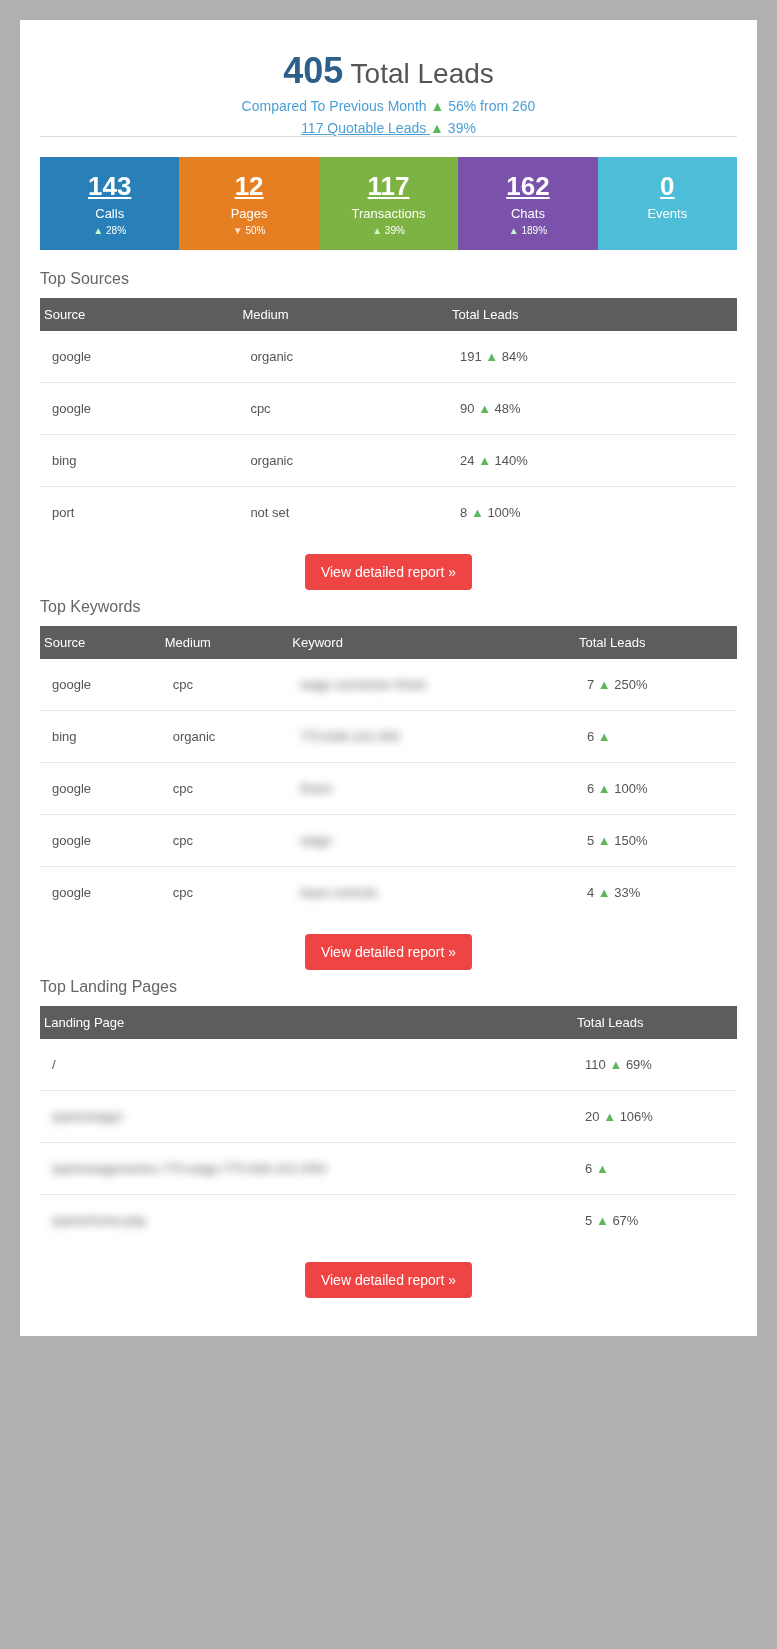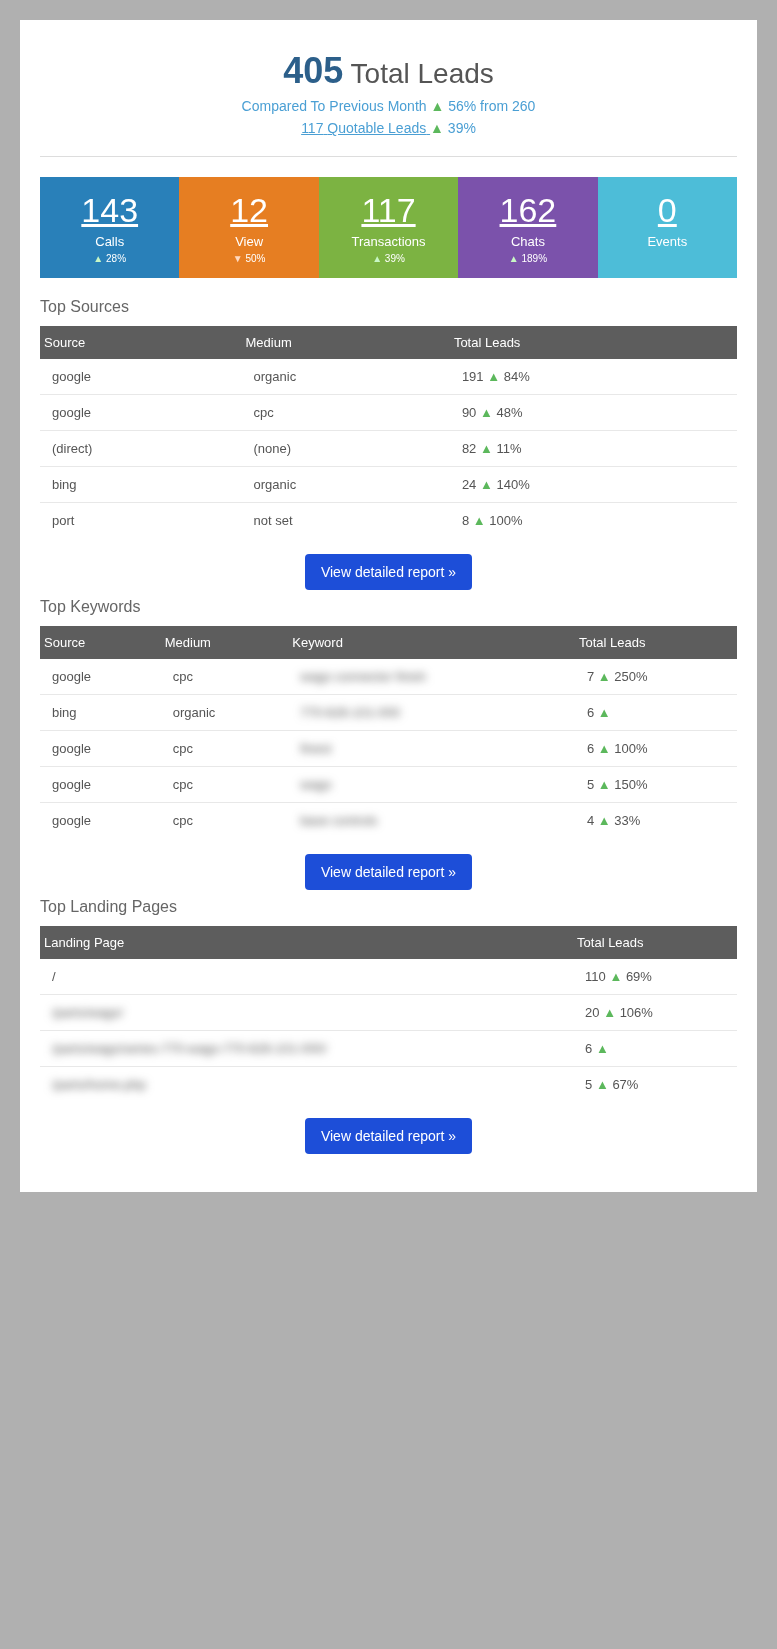--- a/index.html
+++ b/index.html
@@ -12,21 +12,20 @@
     }
     .page {
       background: #fff;
       width: 737px;
       padding: 30px 20px 30px 20px;
     }
 
     
     .header {
       text-align: center;
-      padding-bottom: 20px;
       border-bottom: 1px solid #ddd;
     }
     .total-leads-line {
       font-size: 28px;
       color: #555;
       font-weight: normal;
     }
     .total-leads-line strong {
       font-size: 36px;
       color: #2c5f8a;
@@ -63,22 +62,22 @@
       padding: 14px 8px;
       text-align: center;
       color: #fff;
     }
     .tile-blue { background: #2980b9; }
     .tile-orange { background: #e67e22; }
     .tile-green { background: #7cb342; }
     .tile-purple { background: #7b52ab; }
     .tile-cyan { background: #4dbdd8; }
     .tile-number {
-      font-size: 34px;
-      font-weight: normal;
+      font-size: 26px;
+      font-weight: bold;
       text-decoration: underline;
       cursor: pointer;
     }
     .tile-label {
       font-size: 13px;
       margin-top: 4px;
     }
     .tile-change {
       font-size: 10px;
       margin-top: 4px;
@@ -111,37 +110,37 @@
       text-align: left;
       font-weight: normal;
     }
     table tbody tr {
       border-bottom: 1px solid #e8e8e8;
     }
     table tbody tr:last-child {
       border-bottom: none;
     }
     table tbody td {
-      padding: 10px 12px;
+      padding: 18px 12px;
       color: #555;
     }
     .up-val { color: #5cb85c; }
     .blurred {
       filter: blur(4px);
       user-select: none;
     }
 
     
     .btn-container {
       text-align: center;
       margin-top: 16px;
       margin-bottom: 8px;
     }
     .btn-view {
-      background: #1d4ed8;
+      background: #ef4444;
       color: #fff;
       border: none;
       padding: 10px 16px;
       font-size: 14px;
       border-radius: 4px;
       cursor: pointer;
     }
     .btn-view::after {
       content: ' »';
     }
@@ -172,21 +171,21 @@
   </div>
 
   <div class="tiles">
     <div class="tile tile-blue">
       <div class="tile-number">143</div>
       <div class="tile-label">Calls</div>
       <div class="tile-change"><span class="arrow-up">▲</span> 28%</div>
     </div>
     <div class="tile tile-orange">
       <div class="tile-number">12</div>
-      <div class="tile-label">View</div>
+      <div class="tile-label">Pages</div>
       <div class="tile-change"><span class="arrow-down">▼</span> 50%</div>
     </div>
     <div class="tile tile-green">
       <div class="tile-number">117</div>
       <div class="tile-label">Transactions</div>
       <div class="tile-change"><span class="arrow-up">▲</span> 39%</div>
     </div>
     <div class="tile tile-purple">
       <div class="tile-number">162</div>
       <div class="tile-label">Chats</div>
@@ -212,25 +211,20 @@
       <tbody id="top-sources-body">
       <tr>
       <td>google</td>
       <td>organic</td>
       <td>191 <span class="up-val">▲</span> 84%</td>
     </tr>
           <tr>
       <td>google</td>
       <td>cpc</td>
       <td>90 <span class="up-val">▲</span> 48%</td>
-    </tr>
-          <tr>
-      <td>(direct)</td>
-      <td>(none)</td>
-      <td>82 <span class="up-val">▲</span> 11%</td>
     </tr>
           <tr>
       <td>bing</td>
       <td>organic</td>
       <td>24 <span class="up-val">▲</span> 140%</td>
     </tr>
           <tr>
       <td>port</td>
       <td>not set</td>
       <td>8 <span class="up-val">▲</span> 100%</td>

